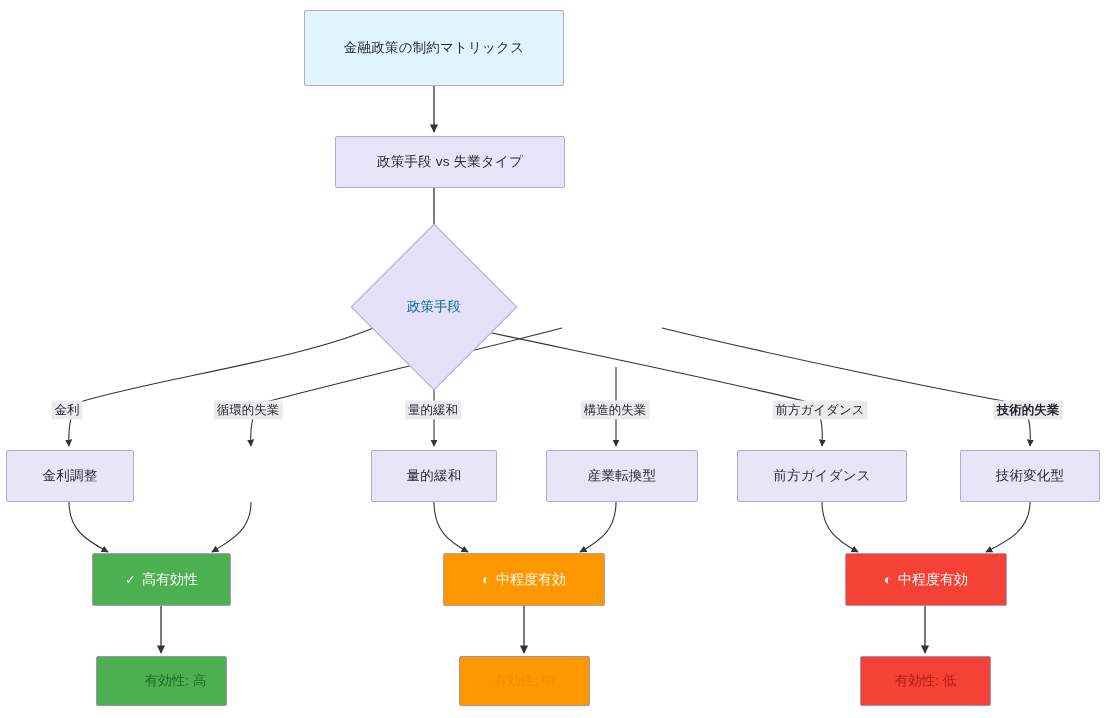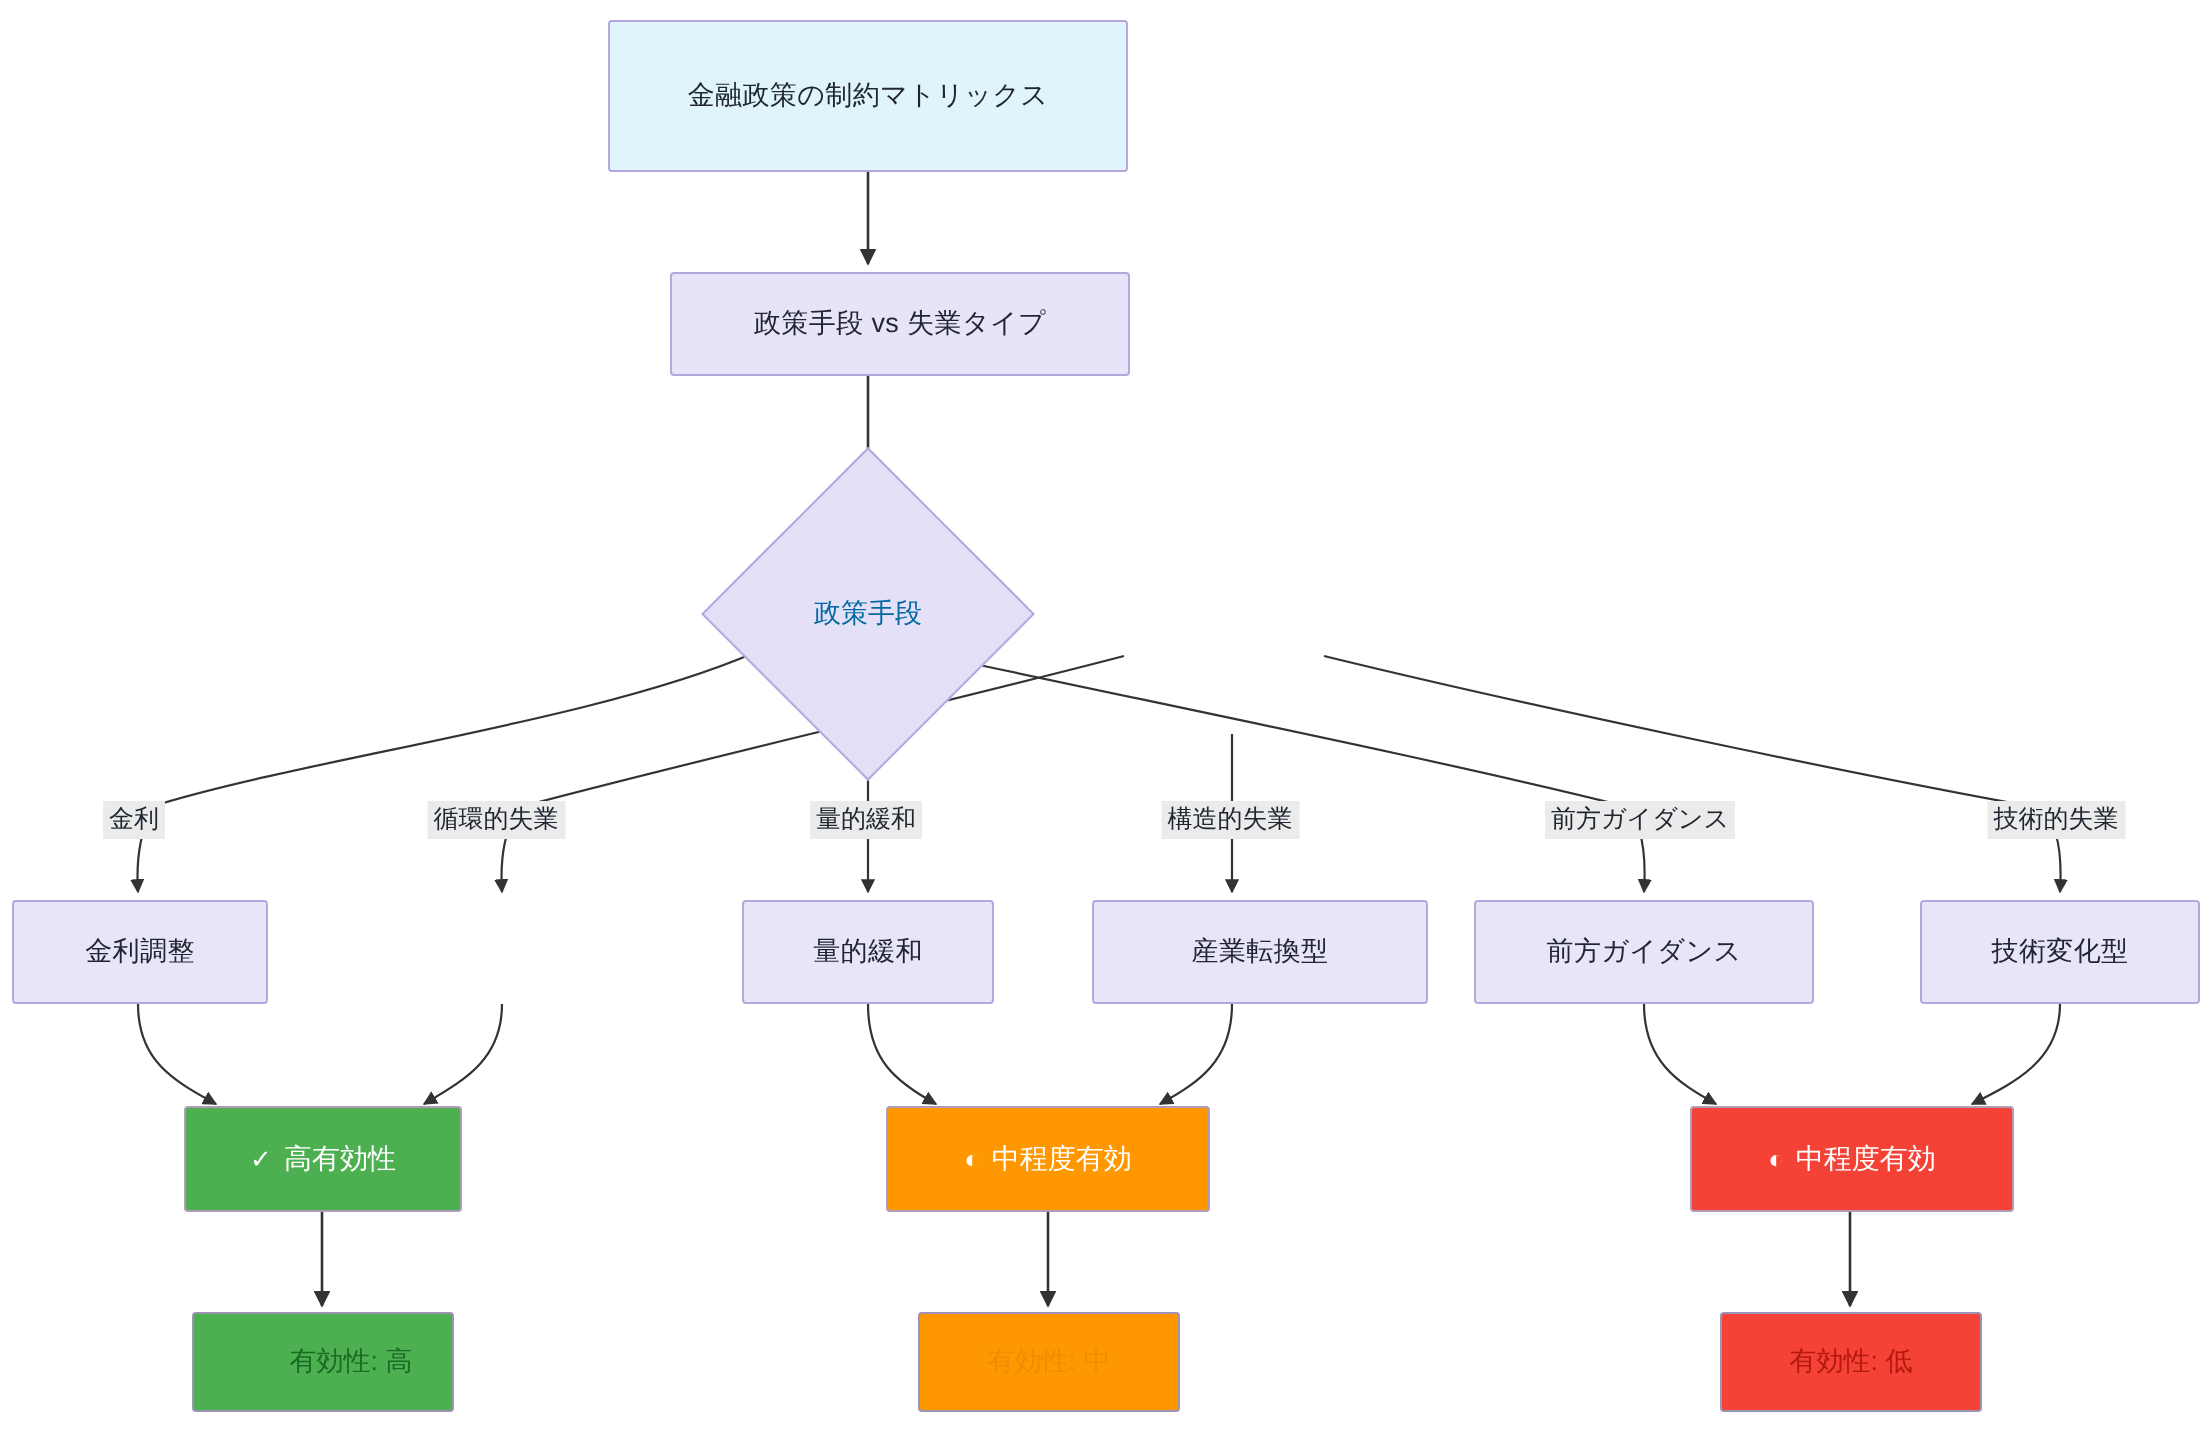--- a/index.html
+++ b/index.html
@@ -165,29 +165,29 @@
     <div class="diamond-shape"></div>
     <div class="diamond-label">政策手段</div>
   </div>
 
 
   <div class="edge-label" style="left:67px; top:410px;">金利</div>
   <div class="edge-label" style="left:248px; top:410px;">循環的失業</div>
   <div class="edge-label" style="left:433px; top:410px;">量的緩和</div>
   <div class="edge-label" style="left:615px; top:410px;">構造的失業</div>
   <div class="edge-label" style="left:820px; top:410px;">前方ガイダンス</div>
-  <div class="edge-label" style="left:1028px; top:410px;">技術的失業</div>
+  <div class="edge-label" style="left:1028px; top:410px;font-weight:bold;">技術的失業</div>
 
   <div class="node node-box" style="left:6px; top:450px; width:128px; height:52px;">
     <span>金利調整</span>
   </div>
   <div class="node node-box" style="left:371px; top:450px; width:126px; height:52px;">
     <span>量的緩和</span>
   </div>
-  <div class="node node-box" style="left:546px; top:450px; width:168px; height:52px;">
+  <div class="node node-box" style="left:546px; top:450px; width:152px; height:52px;">
     <span>産業転換型</span>
   </div>
   <div class="node node-box" style="left:737px; top:450px; width:170px; height:52px;">
     <span>前方ガイダンス</span>
   </div>
   <div class="node node-box" style="left:960px; top:450px; width:140px; height:52px;">
     <span>技術変化型</span>
   </div>
 
   <div class="result" style="left:92px; top:553px; width:139px; height:53px; background:#4caf50; color:#ffffff;">

